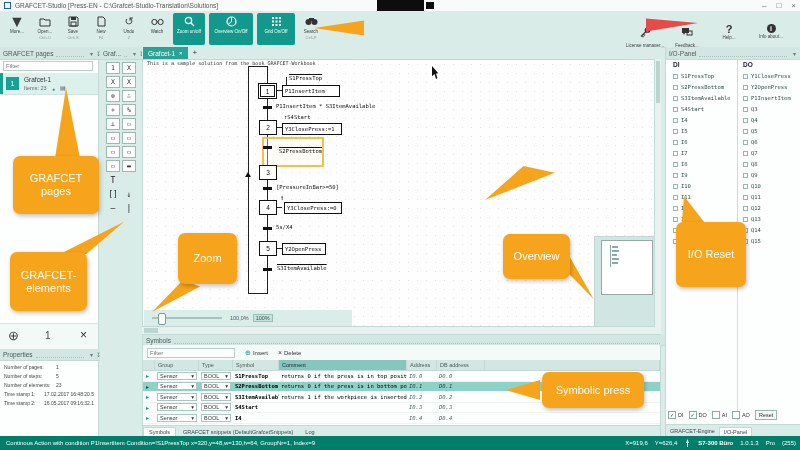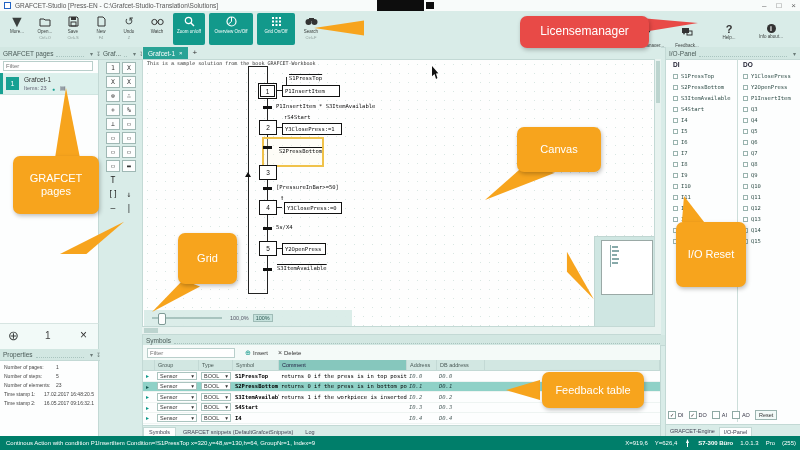--- a/index.html
+++ b/index.html
@@ -729,34 +729,34 @@
       <span class="sb-b">S7-300 Büro</span>
       <span>1.0.1.3</span>
       <span>Pro</span>
       <span>(255)</span>
     </span>
   </div>
 
   <div class="tail" style="left:314px;top:18px;width:50px;height:20px;clip-path:polygon(0 50%,100% 12%,100% 88%);"></div>
 
   <div class="tail red" style="left:646px;top:17px;width:52px;height:16px;clip-path:polygon(0 10%,0 90%,100% 38%);"></div>
-  <div class="callout red" style="left:520px;top:16px;width:129px;height:32px;font-size:12px;">Licensemanager</div>
 
   <div class="tail" style="left:485px;top:166px;width:70px;height:34px;clip-path:polygon(0 100%,55% 0,100% 20%);"></div>
-  <div class="callout" style="left:517px;top:127px;width:84px;height:45px;">Canvas</div>
 
   <div class="tail" style="left:55px;top:88px;width:25px;height:70px;clip-path:polygon(44% 0,0 100%,100% 100%);"></div>
   <div class="callout" style="left:13px;top:156px;width:86px;height:58px;padding:0 8px;box-sizing:border-box;">GRAFCET pages</div>
 
   <div class="tail" style="left:60px;top:220px;width:66px;height:34px;clip-path:polygon(97% 5%,0 100%,40% 100%);"></div>
+  <div class="callout" style="left:10px;top:252px;width:77px;height:59px;padding:0 6px;box-sizing:border-box;">GRAFCET-elements</div>
 
   <div class="tail" style="left:150px;top:280px;width:50px;height:32px;clip-path:polygon(4% 100%,66% 0,100% 20%);"></div>
-  <div class="callout" style="left:178px;top:233px;width:59px;height:51px;">Grid</div>
+  <div class="callout" style="left:178px;top:233px;width:59px;height:51px;">Zoom</div>
 
   <div class="tail" style="left:565px;top:248px;width:32px;height:54px;clip-path:polygon(6% 7%,6% 44%,90% 95%);"></div>
+  <div class="callout" style="left:503px;top:234px;width:67px;height:45px;">Overview</div>
 
   <div class="tail" style="left:678px;top:194px;width:30px;height:30px;clip-path:polygon(20% 7%,13% 93%,87% 93%);"></div>
   <div class="callout" style="left:676px;top:222px;width:70px;height:65px;padding:0 10px;box-sizing:border-box;">I/O Reset</div>
 
   <div class="tail" style="left:504px;top:378px;width:40px;height:22px;clip-path:polygon(5% 55%,90% 9%,90% 100%);"></div>
-  <div class="callout" style="left:542px;top:372px;width:102px;height:36px;">Feedback table</div>
+  <div class="callout" style="left:542px;top:372px;width:102px;height:36px;">Symbolic press</div>
 
 </div>
 
 </body></html>

